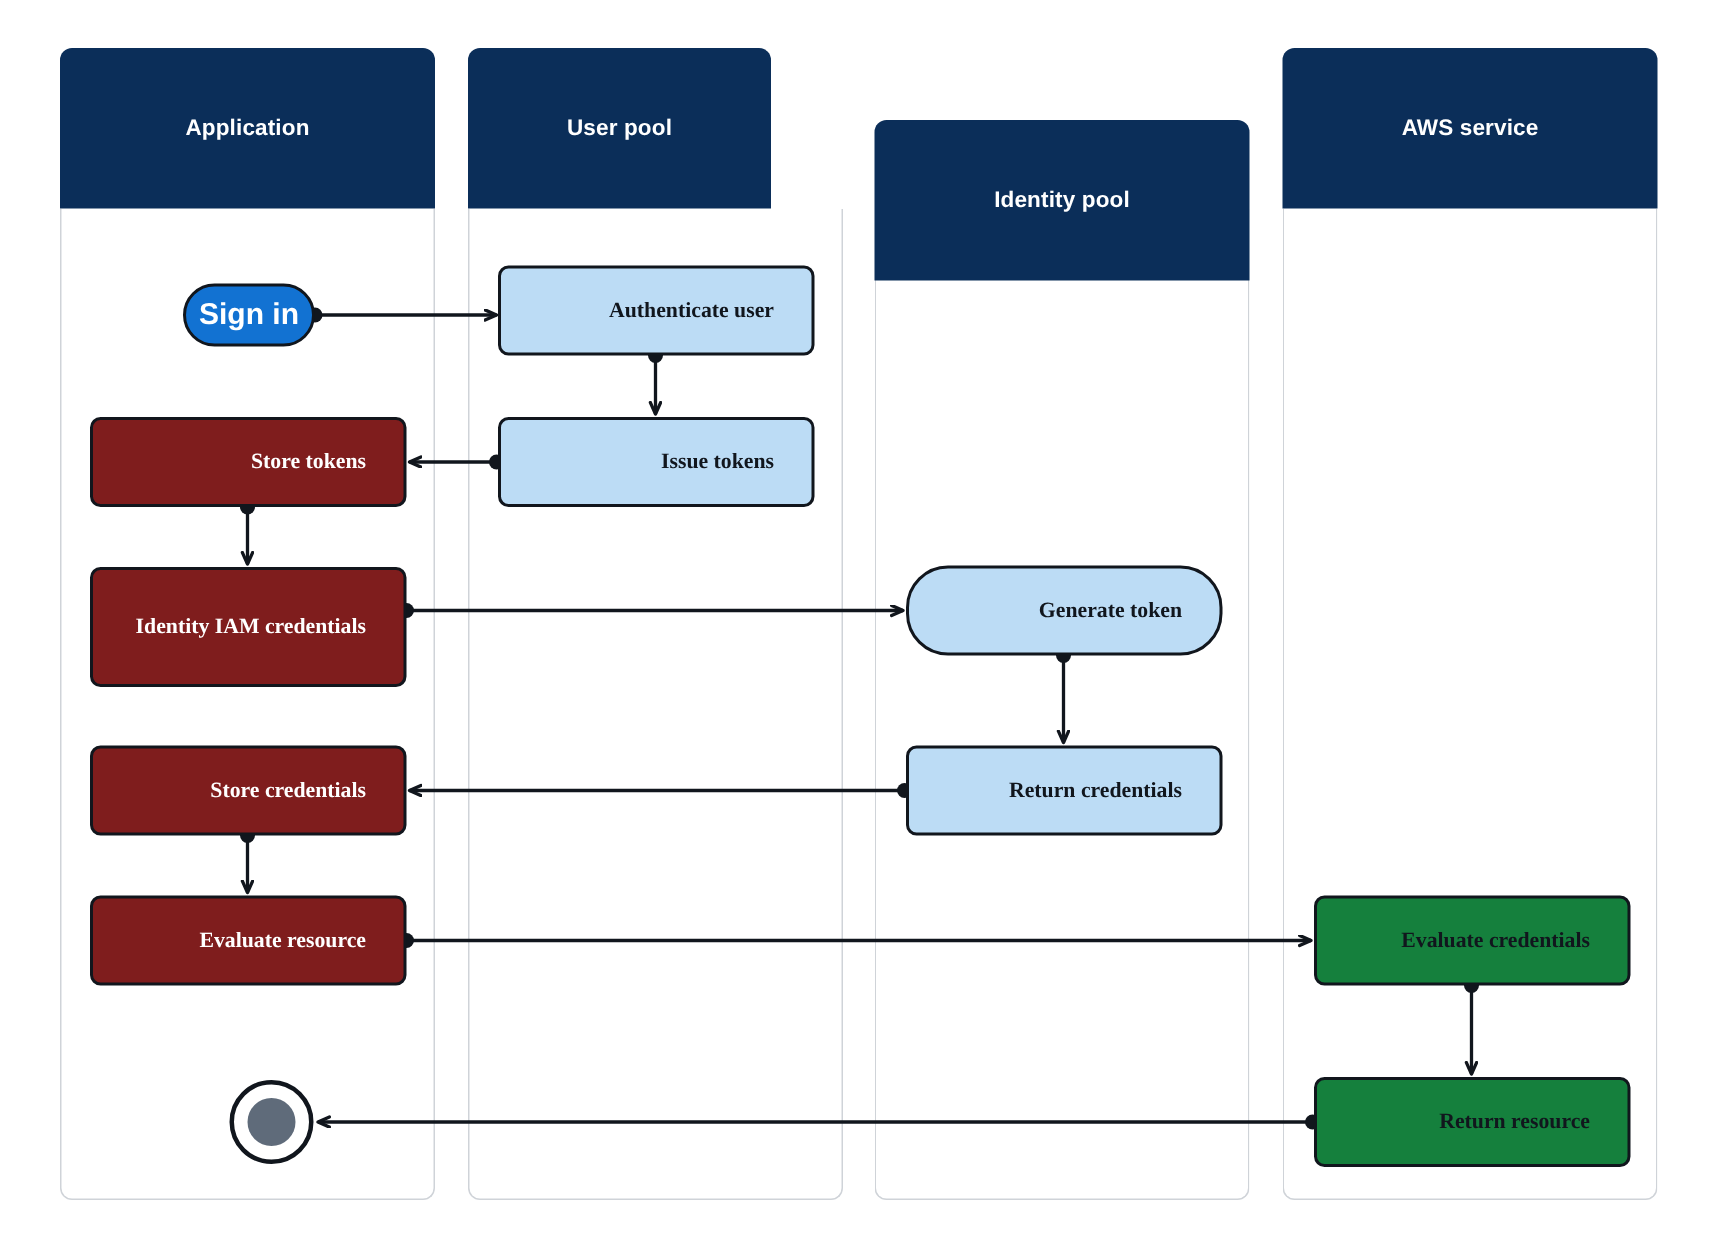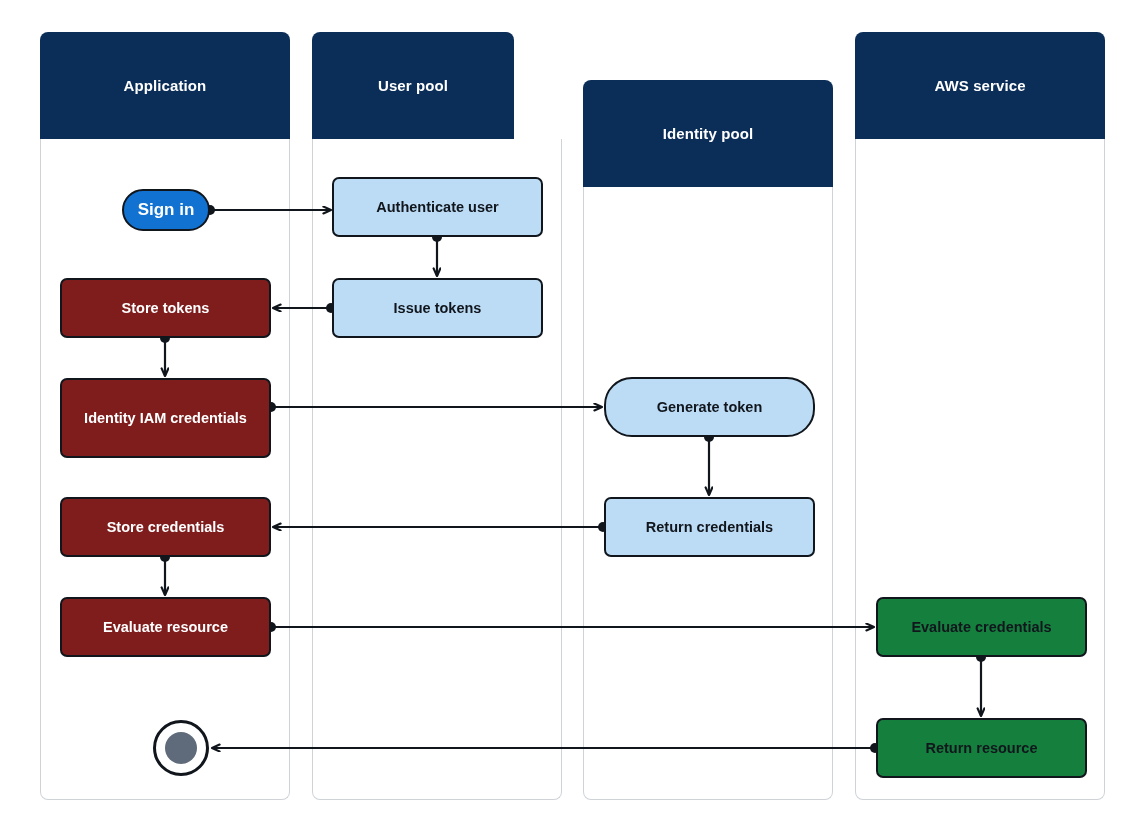--- a/index.html
+++ b/index.html
@@ -43,40 +43,40 @@
   }
 
   
   .node {
     position: absolute;
     box-sizing: border-box;
     border: 2.5px solid #11161d;
     border-radius: 7px;
     display: flex;
     align-items: center;
-    justify-content: center;
+    justify-content: flex-end;
     text-align: center;
     line-height: 1.25;
     font-size: 14.5px;
     font-weight: bold;
-    font-family: Liberation Sans, sans-serif;
-    padding: 0 13px;
+    font-family: Liberation Serif, serif;
+    padding: 0 25px;
   }
   .node.blue   { background: #7f1d1d; color: #ffffff; }
   .node.light  { background: #bcdcf5; color: #11161d; }
   .node.white  { background: #15803d; color: #11161d; }
 
   .pill {
     position: absolute;
     box-sizing: border-box;
     border: 2.5px solid #11161d;
     border-radius: 999px;
     background: #1272d2;
     color: #ffffff;
-    font-size: 17px;
+    font-size: 20px;
     font-weight: bold;
     font-family: "Liberation Sans", sans-serif;
     display: flex;
     align-items: center;
     justify-content: center;
   }
 
   .end-node {
     position: absolute;
     box-sizing: border-box;

